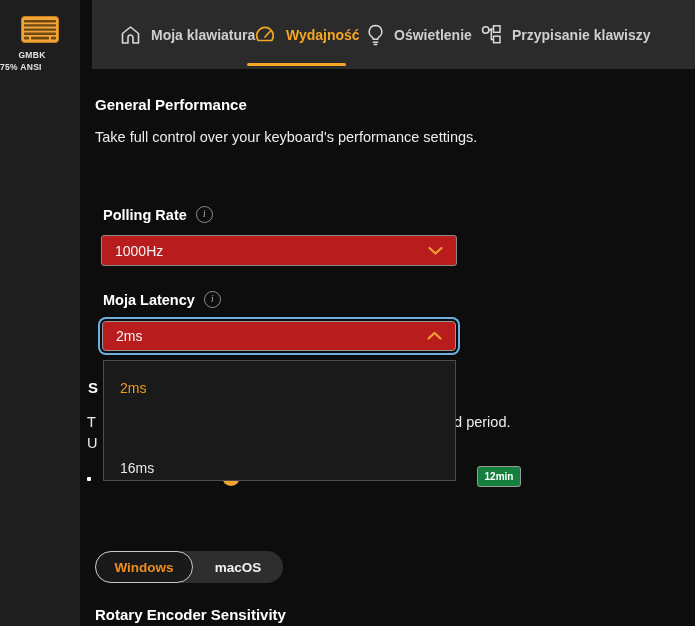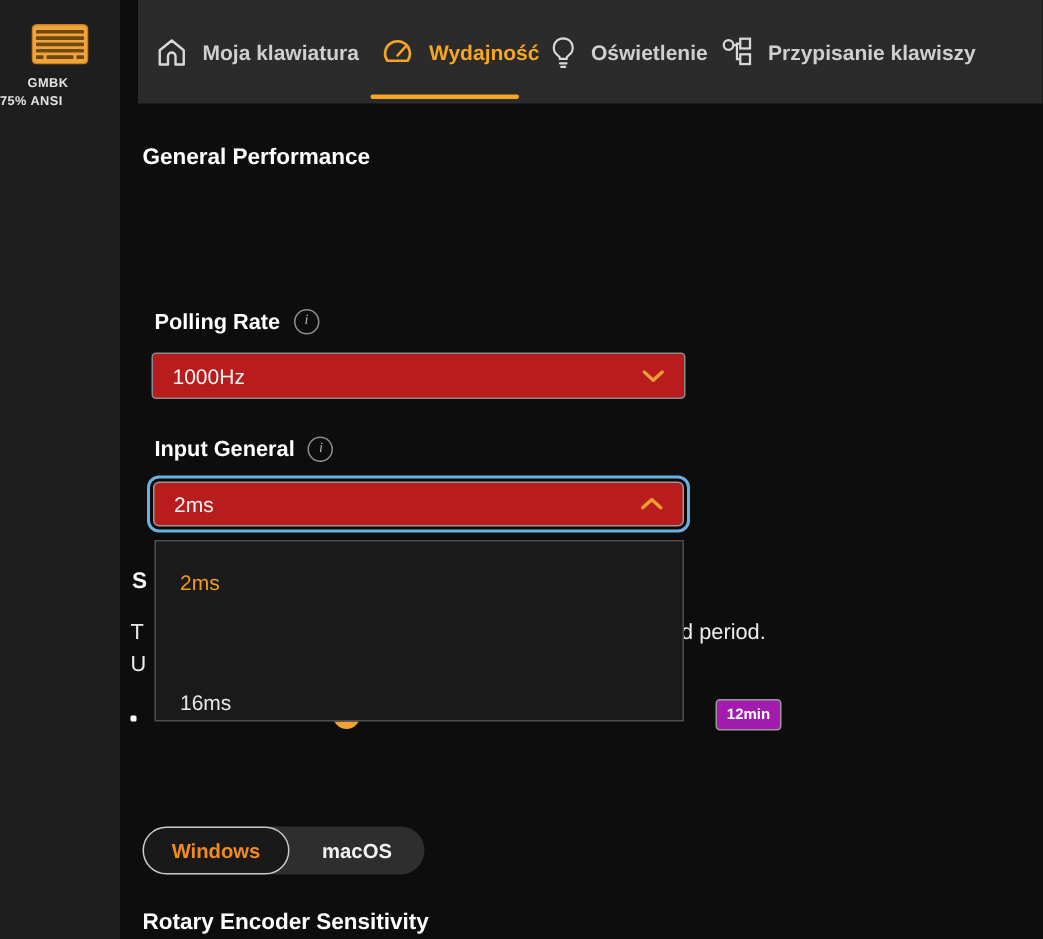--- a/index.html
+++ b/index.html
@@ -48,21 +48,21 @@
     padding-left:16px;box-sizing:border-box;font-size:14px;color:#e8e8e8;cursor:pointer;}
   .menu .opt.selected{color:#ef9b22;}
 
   
   .frag{position:absolute;color:#ececec;font-size:14.5px;z-index:1;white-space:nowrap;}
   .frag.bold{font-weight:bold;color:#fff;font-size:15px;}
   .slider-dot{position:absolute;left:87px;top:477px;width:4px;height:4px;background:#ffffff;border-radius:1px;z-index:1;}
   .slider-thumb{position:absolute;left:222px;top:468px;width:18px;height:18px;border-radius:50%;
     background:#f2a133;z-index:5;cursor:pointer;}
   .badge{position:absolute;left:477px;top:466px;width:44px;height:21px;box-sizing:border-box;
-    border:1px solid #9a9a9a;border-radius:3px;background:#a21caf;display:grid;place-items:center;
+    border:1px solid #9a9a9a;border-radius:3px;background:#15803d;display:grid;place-items:center;
     font-size:10px;font-weight:bold;color:#ffffff;z-index:1;}
 
   .h-os{position:absolute;left:95px;top:521px;font-size:15px;font-weight:bold;color:#ffffff;}
   .os-toggle{position:absolute;left:95px;top:551px;height:32px;display:inline-flex;
     background:#2e2e2e;border-radius:16px;justify-content:center;}
   .os-opt{height:32px;box-sizing:border-box;display:grid;place-items:center;
     font-size:13.5px;font-weight:bold;border-radius:16px;cursor:pointer;}
   .os-opt.sel{width:98px;border:1px solid #c9c9c9;background:#191919;color:#f08c1e;}
   .os-opt.unsel{width:90px;color:#f2f2f2;}
 
@@ -89,21 +89,21 @@
           <rect x="30" y="20.8" width="5" height="2.6" rx="0.6"></rect>
         </g>
       </svg>
     </div>
     <div class="device-name">GMBK</div>
     <div class="device-layout">75% ANSI</div>
   </div>
 
   <div class="nav">
 
-    <div class="tab" style="left:12px;text-align:right;">
+    <div class="tab" style="left:28px;text-align:right;">
       <span>
         <svg width="21" height="20" viewBox="0 0 21 20" fill="none" stroke="#d9d9d9" stroke-width="1.6" stroke-linejoin="round" stroke-linecap="round">
           <path d="M2.5 8.5 L10.5 2 L18.5 8.5 V18 H13 V12.5 A2.5 2.5 0 0 0 8 12.5 V18 H2.5 Z"></path>
         </svg>
       </span>
       <span class="label">Moja klawiatura</span>
     </div>
 
     <div class="tab active" style="left:162px;">
       <span>
@@ -134,36 +134,37 @@
           <rect x="12.5" y="1.8" width="6.5" height="6.5"></rect>
           <rect x="12.5" y="12.2" width="6.5" height="6.5"></rect>
           <path d="M7.9 6 H10.3 V15.4 H12.5 M10.3 5 V5 M10.3 6 V5 H12.5"></path>
         </svg>
       </span>
       <span class="label">Przypisanie klawiszy</span>
     </div>
   </div>
 
   <div class="h-main">General Performance</div>
+  <div class="desc">Take full control over your keyboard's performance settings.</div>
 
   <div class="field-label" style="left:103px;top:206px;">
     <span class="lbl">Polling Rate</span>
     <span class="info-icon">i</span>
   </div>
   <div class="select" style="left:101px;top:235px;width:356px;">
     <span class="val">1000Hz</span>
     <span class="chev">
       <svg width="15" height="9" viewBox="0 0 15 9" fill="none" stroke="#f0a030" stroke-width="2.2" stroke-linecap="round" stroke-linejoin="round">
         <path d="M1.5 1.5 L7.5 7 L13.5 1.5"></path>
       </svg>
     </span>
   </div>
 
   <div class="field-label" style="left:103px;top:291px;">
-    <span class="lbl">Input General</span>
+    <span class="lbl">Moja Latency</span>
     <span class="info-icon">i</span>
   </div>
   <div class="select focused" style="left:102px;top:321px;width:354px;height:30px;">
     <span class="val">2ms</span>
     <span class="chev">
       <svg width="15" height="9" viewBox="0 0 15 9" fill="none" stroke="#f0a030" stroke-width="2.2" stroke-linecap="round" stroke-linejoin="round">
         <path d="M1.5 7 L7.5 1.5 L13.5 7"></path>
       </svg>
     </span>
   </div>

